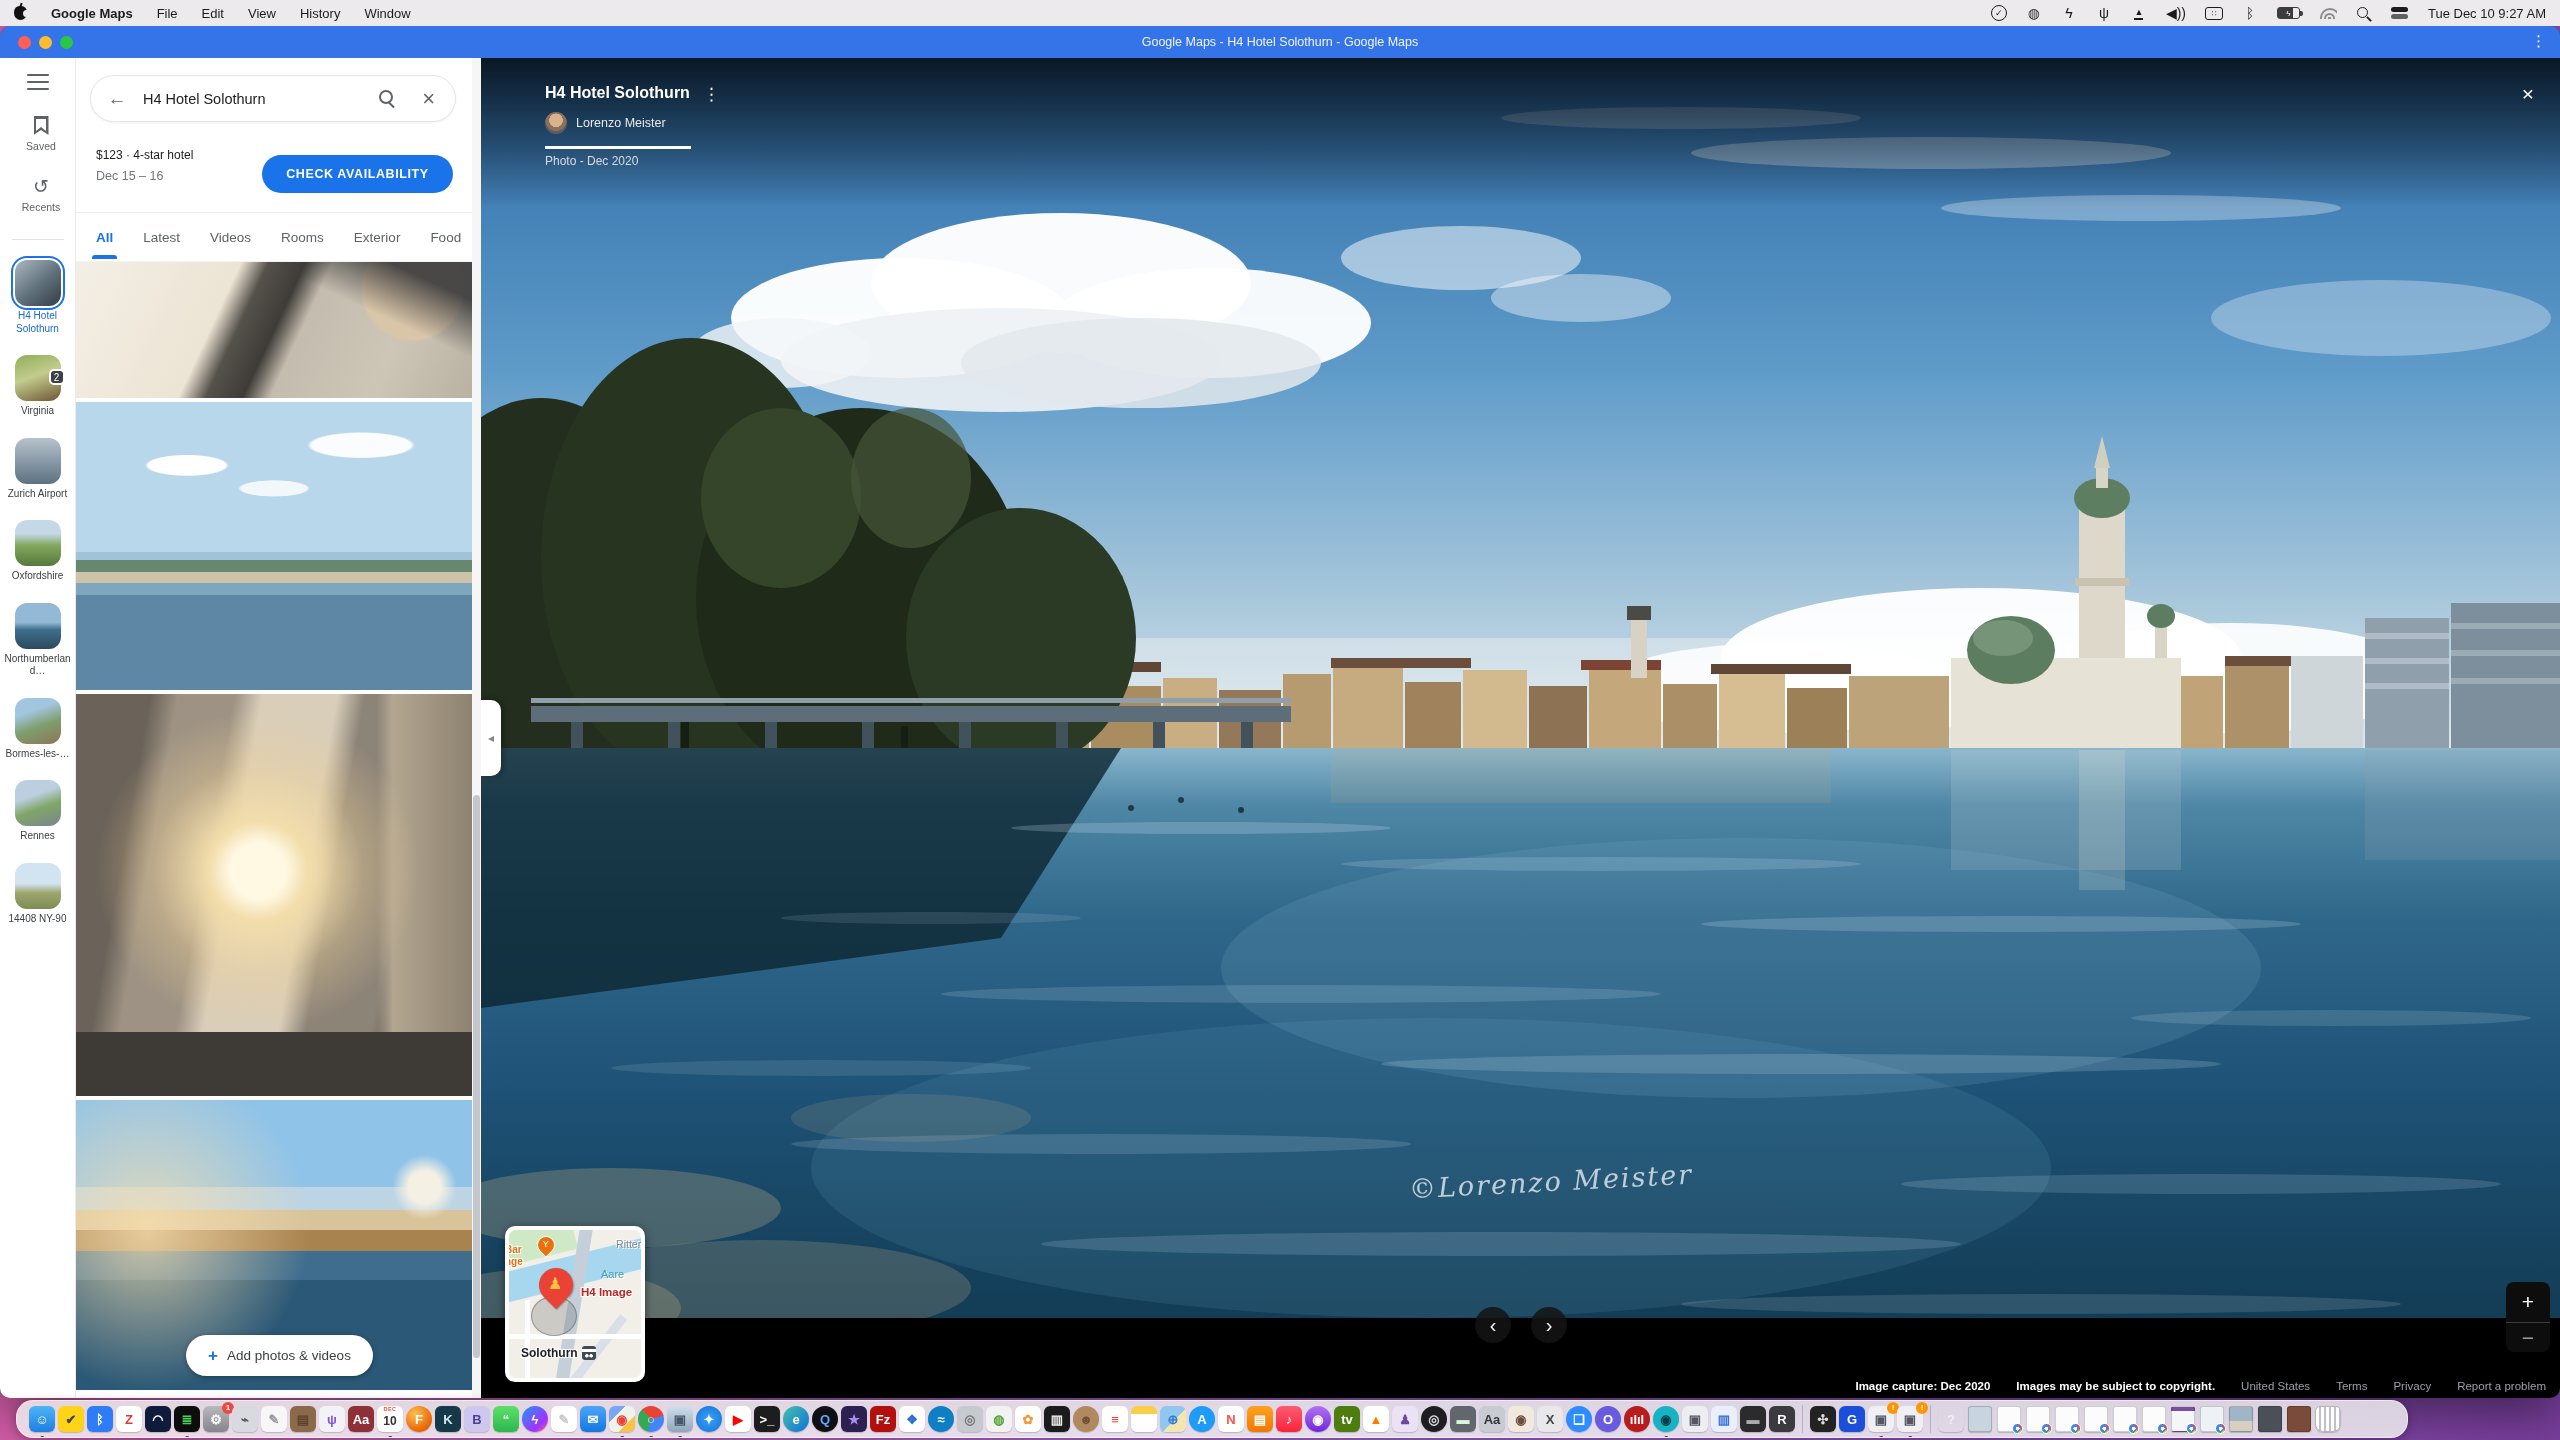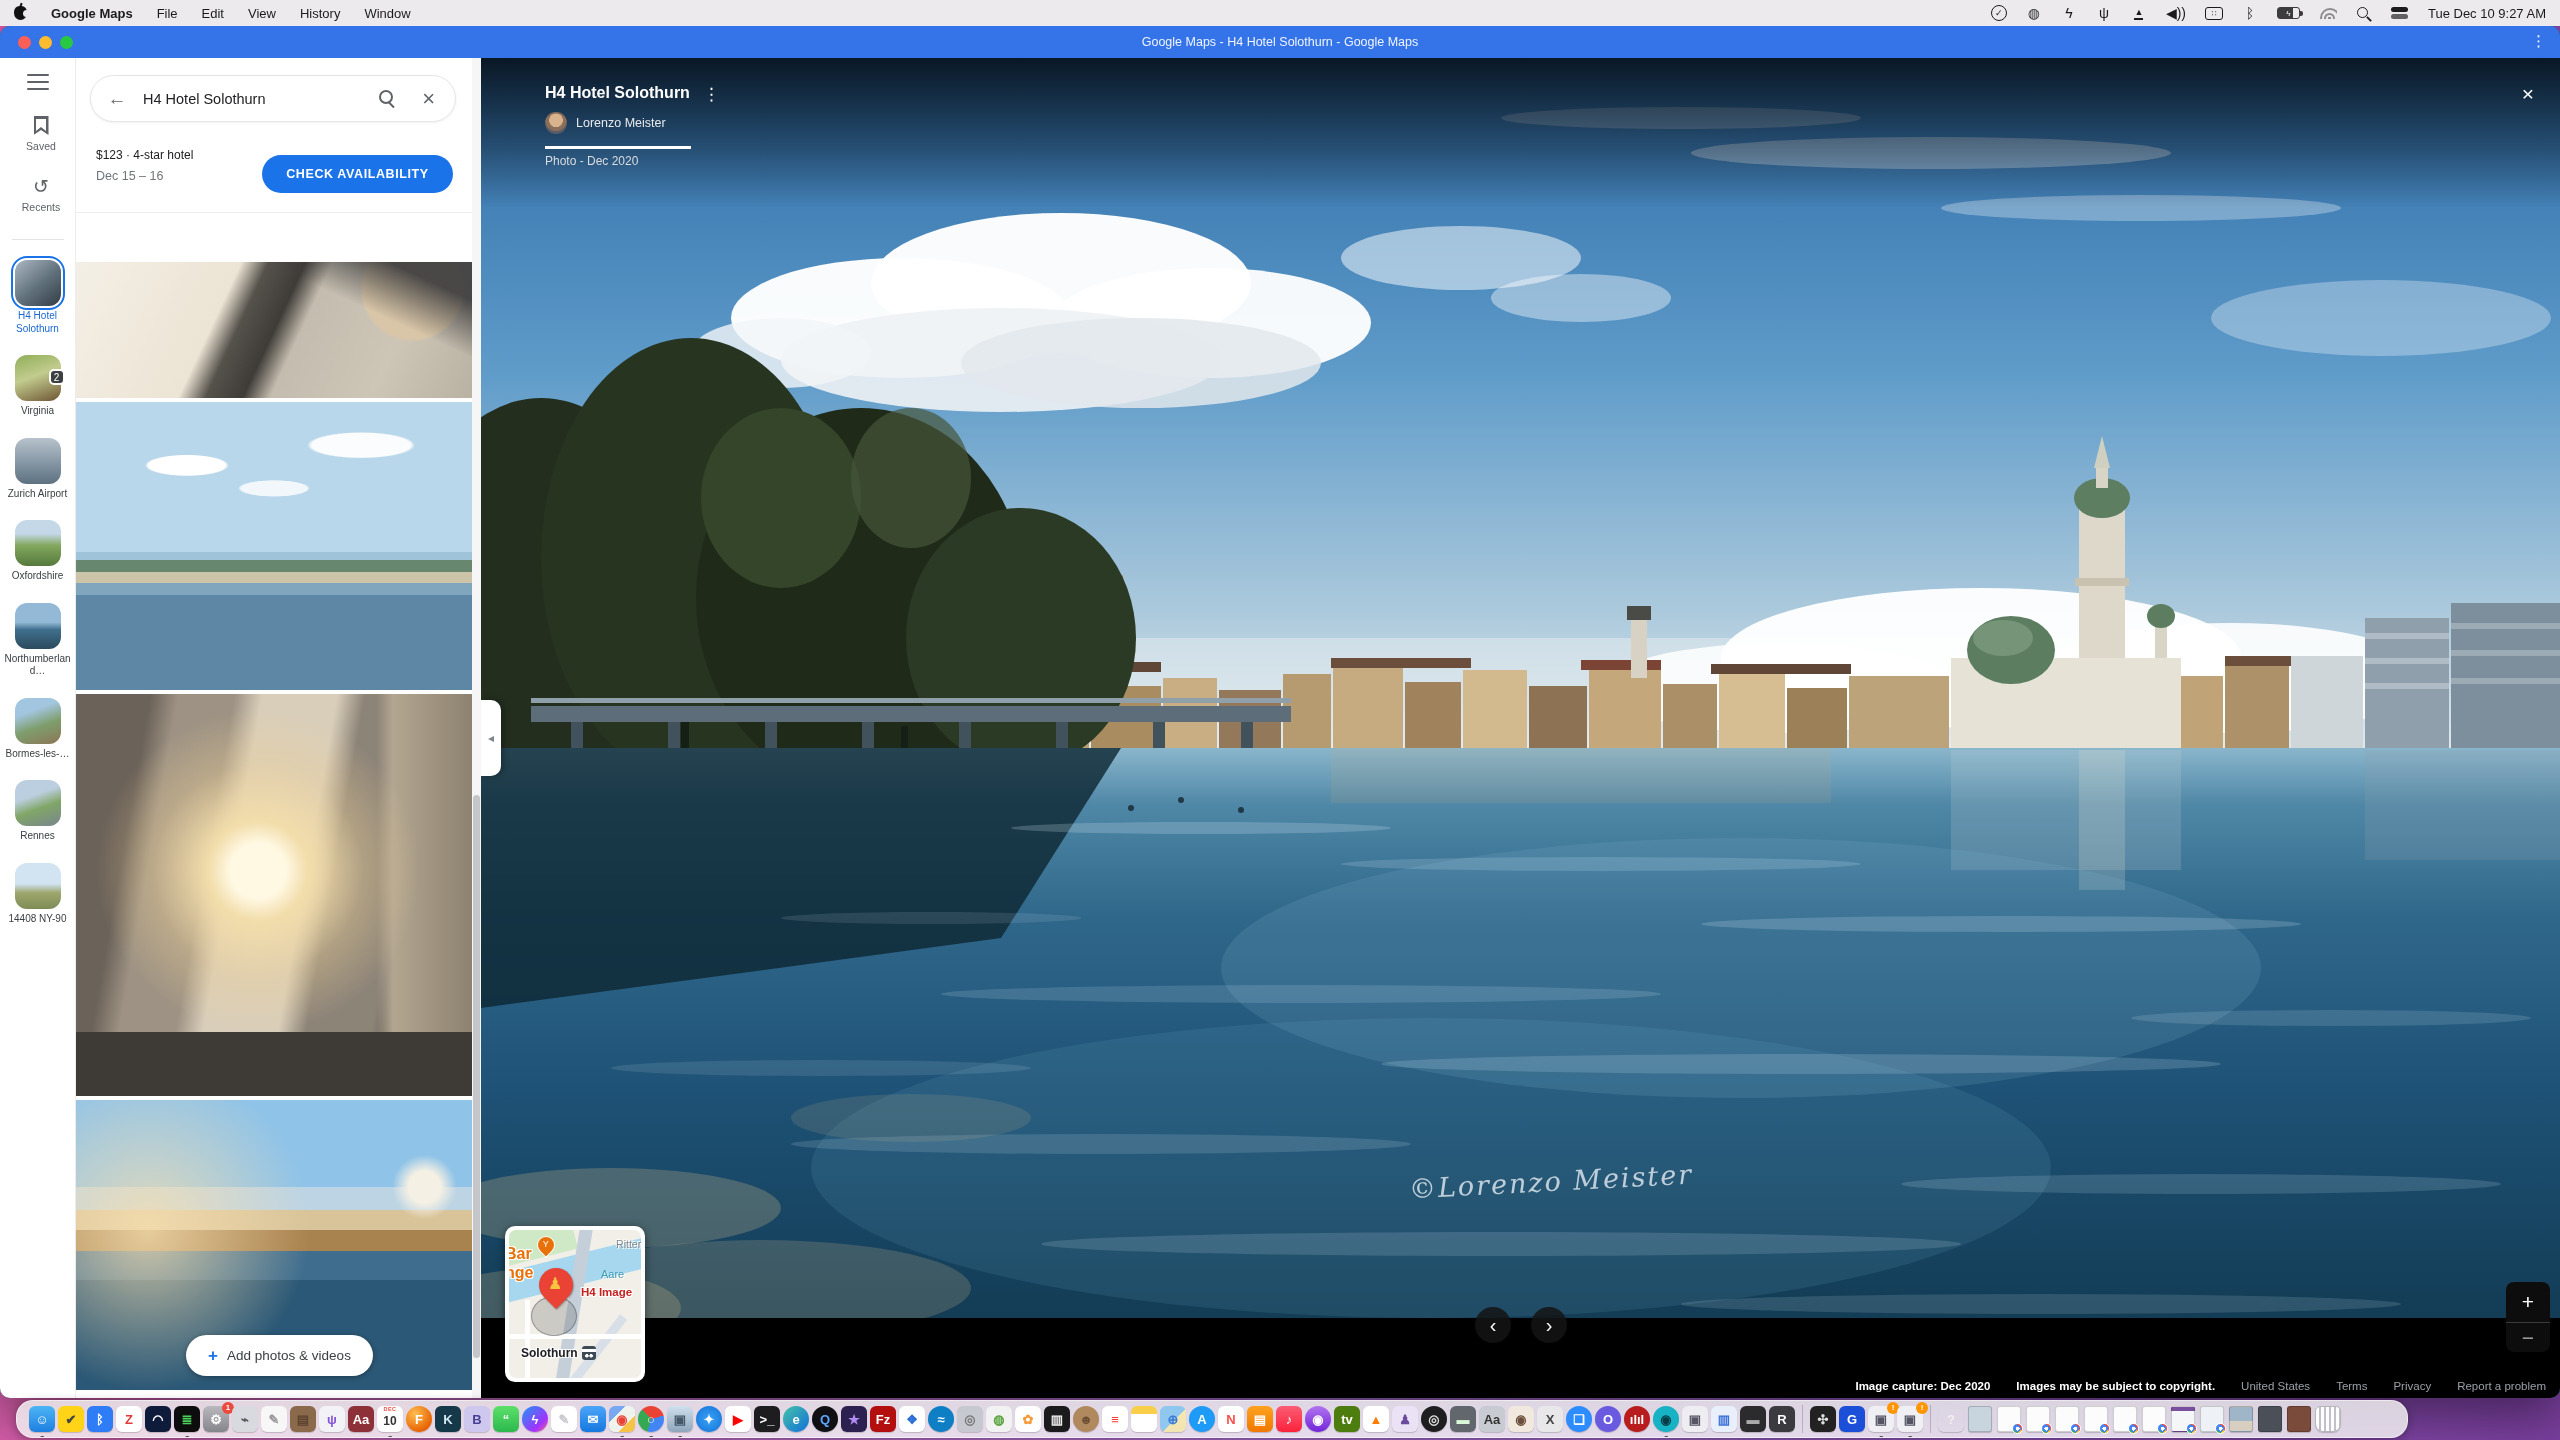--- a/index.html
+++ b/index.html
@@ -164,21 +164,21 @@
   .mm-river { position:absolute; left:-16px; top:22px; width:190px; height:30px; background:#a7d7ef; transform:rotate(-14deg); }
   .mm-road-main { position:absolute; left:58px; top:-8px; width:13px; height:175px; background:#c5cfda; transform:rotate(9deg); }
   .mm-road-2 { position:absolute; left:84px; top:78px; width:9px; height:85px; background:#d9dfe8; transform:rotate(38deg); }
   .mm-road-h { position:absolute; left:0; top:104px; width:132px; height:5px; background:#fff; }
   .mm-road-v { position:absolute; left:16px; top:70px; width:5px; height:78px; background:#fff; }
   .mm-halo { position:absolute; left:22px; top:66px; width:46px; height:40px; border-radius:50%;
     background:rgba(90,90,90,.25); border:1px solid rgba(40,40,40,.35); }
   .mm-pin { position:absolute; left:30px; top:38px; width:34px; height:34px; background:#ea4335;
     border-radius:50% 50% 50% 0; transform:rotate(-45deg); box-shadow:0 1px 2px rgba(0,0,0,.4); }
   .mm-pin span { display:block; transform:rotate(45deg); text-align:center; line-height:32px; font-size:16px; color:#f9c440; }
-  .mm-poi { position:absolute; left:-4px; top:14px; color:#e8710a; font-size:16px; font-weight:bold; line-height:1.2;
+  .mm-poi { position:absolute; left:-4px; top:14px; color:#e8710a; font-size:10px; font-weight:bold; line-height:1.2;
     text-shadow:1px 1px 0 #fff,-1px 1px 0 #fff,1px -1px 0 #fff,-1px -1px 0 #fff; }
   .mm-poipin { position:absolute; left:28px; top:6px; width:18px; height:18px; border-radius:50% 50% 50% 0;
     transform:rotate(-45deg); background:#e8710a; border:1.5px solid #fff; }
   .mm-poipin span { display:block; transform:rotate(45deg); color:#fff; font-size:9px; line-height:15px; text-align:center; }
   .mm-street { position:absolute; right:-6px; top:8px; color:#80868b; font-size:10.5px;
     text-shadow:1px 1px 0 #fff,-1px -1px 0 #fff; }
   .mm-river-label { position:absolute; left:92px; top:38px; color:#3d9bb5; font-size:11px;
     text-shadow:1px 1px 0 #ffffffcc; }
   .mm-hotel { position:absolute; left:72px; top:56px; color:#c5221f; font-size:11.5px; font-weight:bold;
     text-shadow:1px 1px 0 #fff,-1px 1px 0 #fff,1px -1px 0 #fff,-1px -1px 0 #fff; }
@@ -379,20 +379,35 @@
         <span class="query">H4 Hotel Solothurn</span>
         <span class="search-ico"></span>
         <span class="clear-glyph">×</span>
       </div>
       <div class="hotelrow">
         <div class="price">$123 · 4-star hotel</div>
         <div class="dates">Dec 15 – 16</div>
       </div>
       <button class="cta">CHECK AVAILABILITY</button>
       <div class="panel-div"></div>
+      <div class="tabs">
+
+          <span class="tab selected">All</span>
+
+          <span class="tab">Latest</span>
+
+          <span class="tab">Videos</span>
+
+          <span class="tab">Rooms</span>
+
+          <span class="tab">Exterior</span>
+
+          <span class="tab">Food</span>
+
+      </div>
       <div class="photos">
         <div class="thumb t-bed"></div>
         <div class="thumb t-lake"></div>
         <div class="thumb t-room"></div>
         <div class="thumb t-river"></div>
       </div>
       <button class="addbtn">
         <span class="plus">+</span>
         <span>Add photos &amp; videos</span>
       </button>

